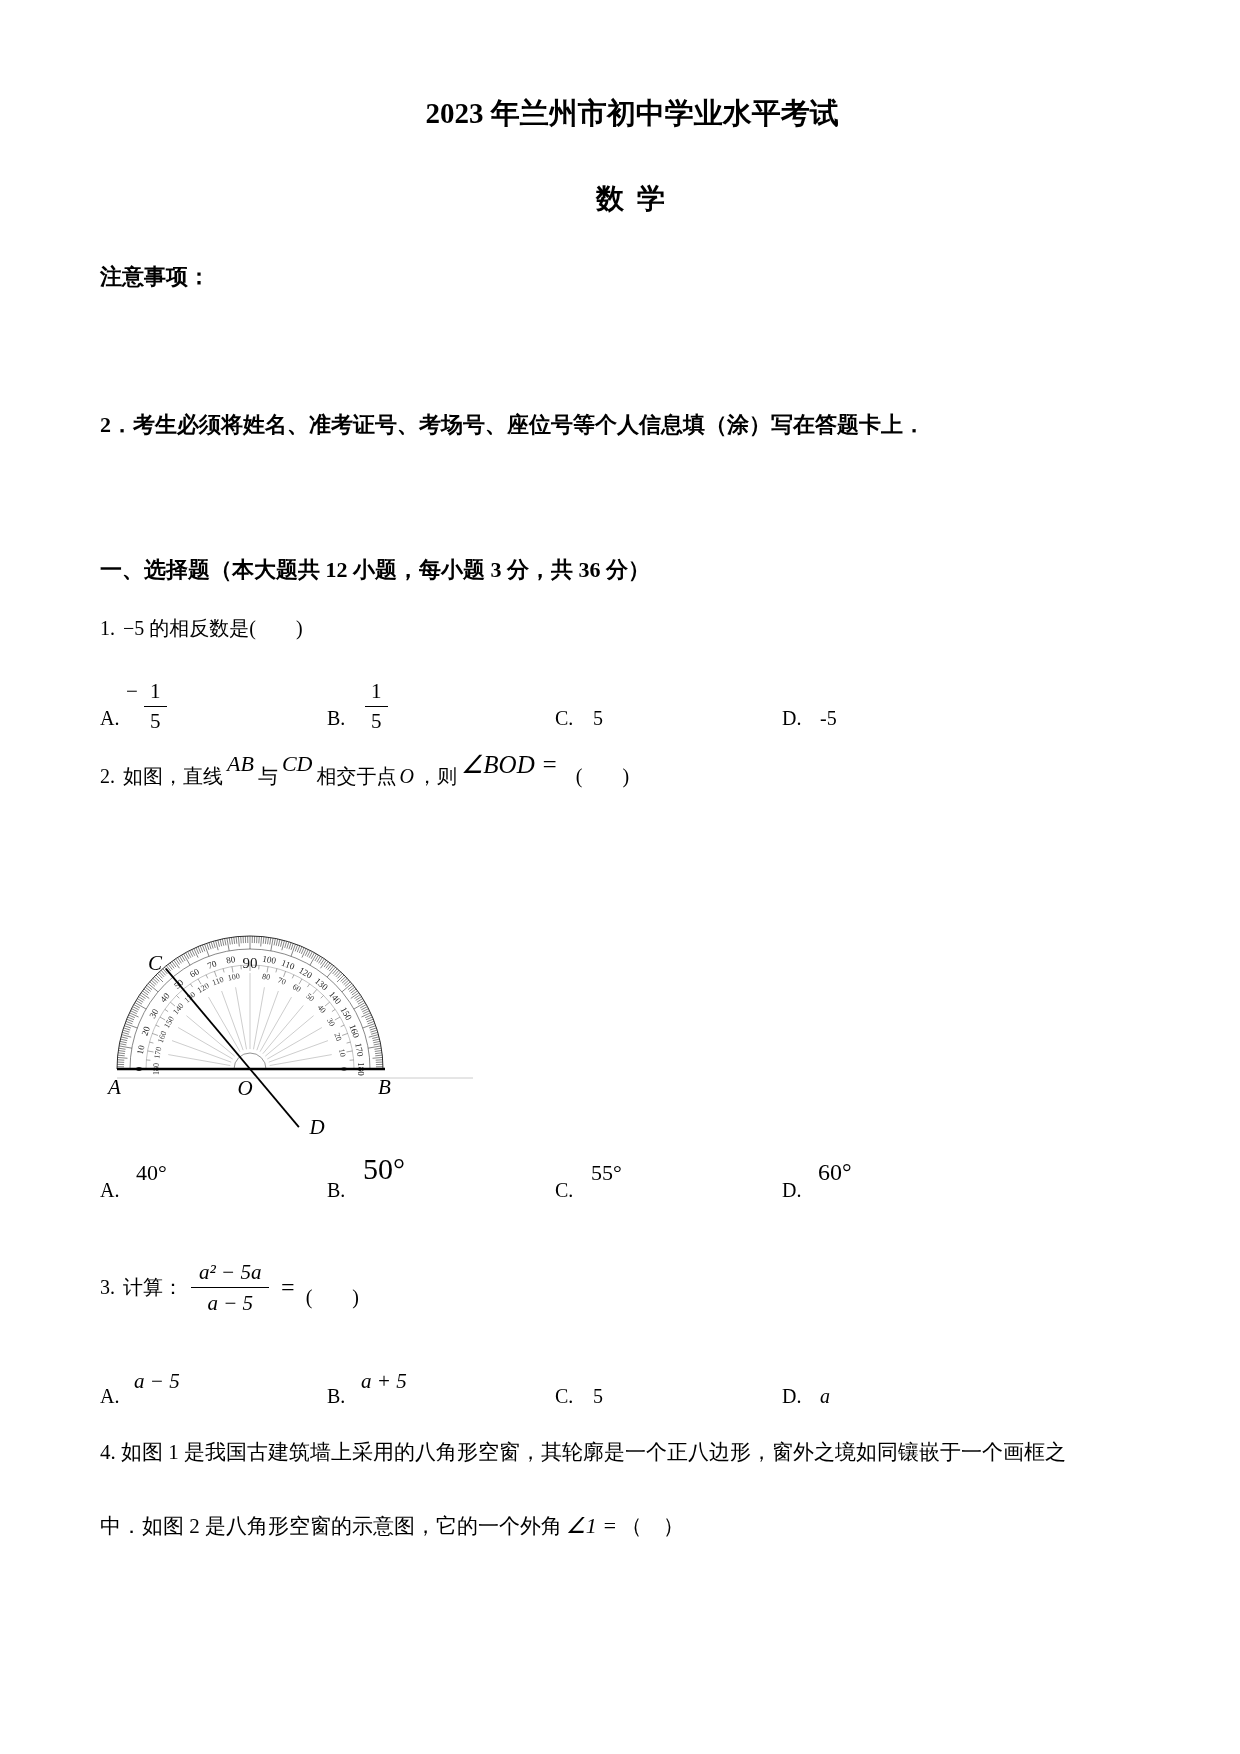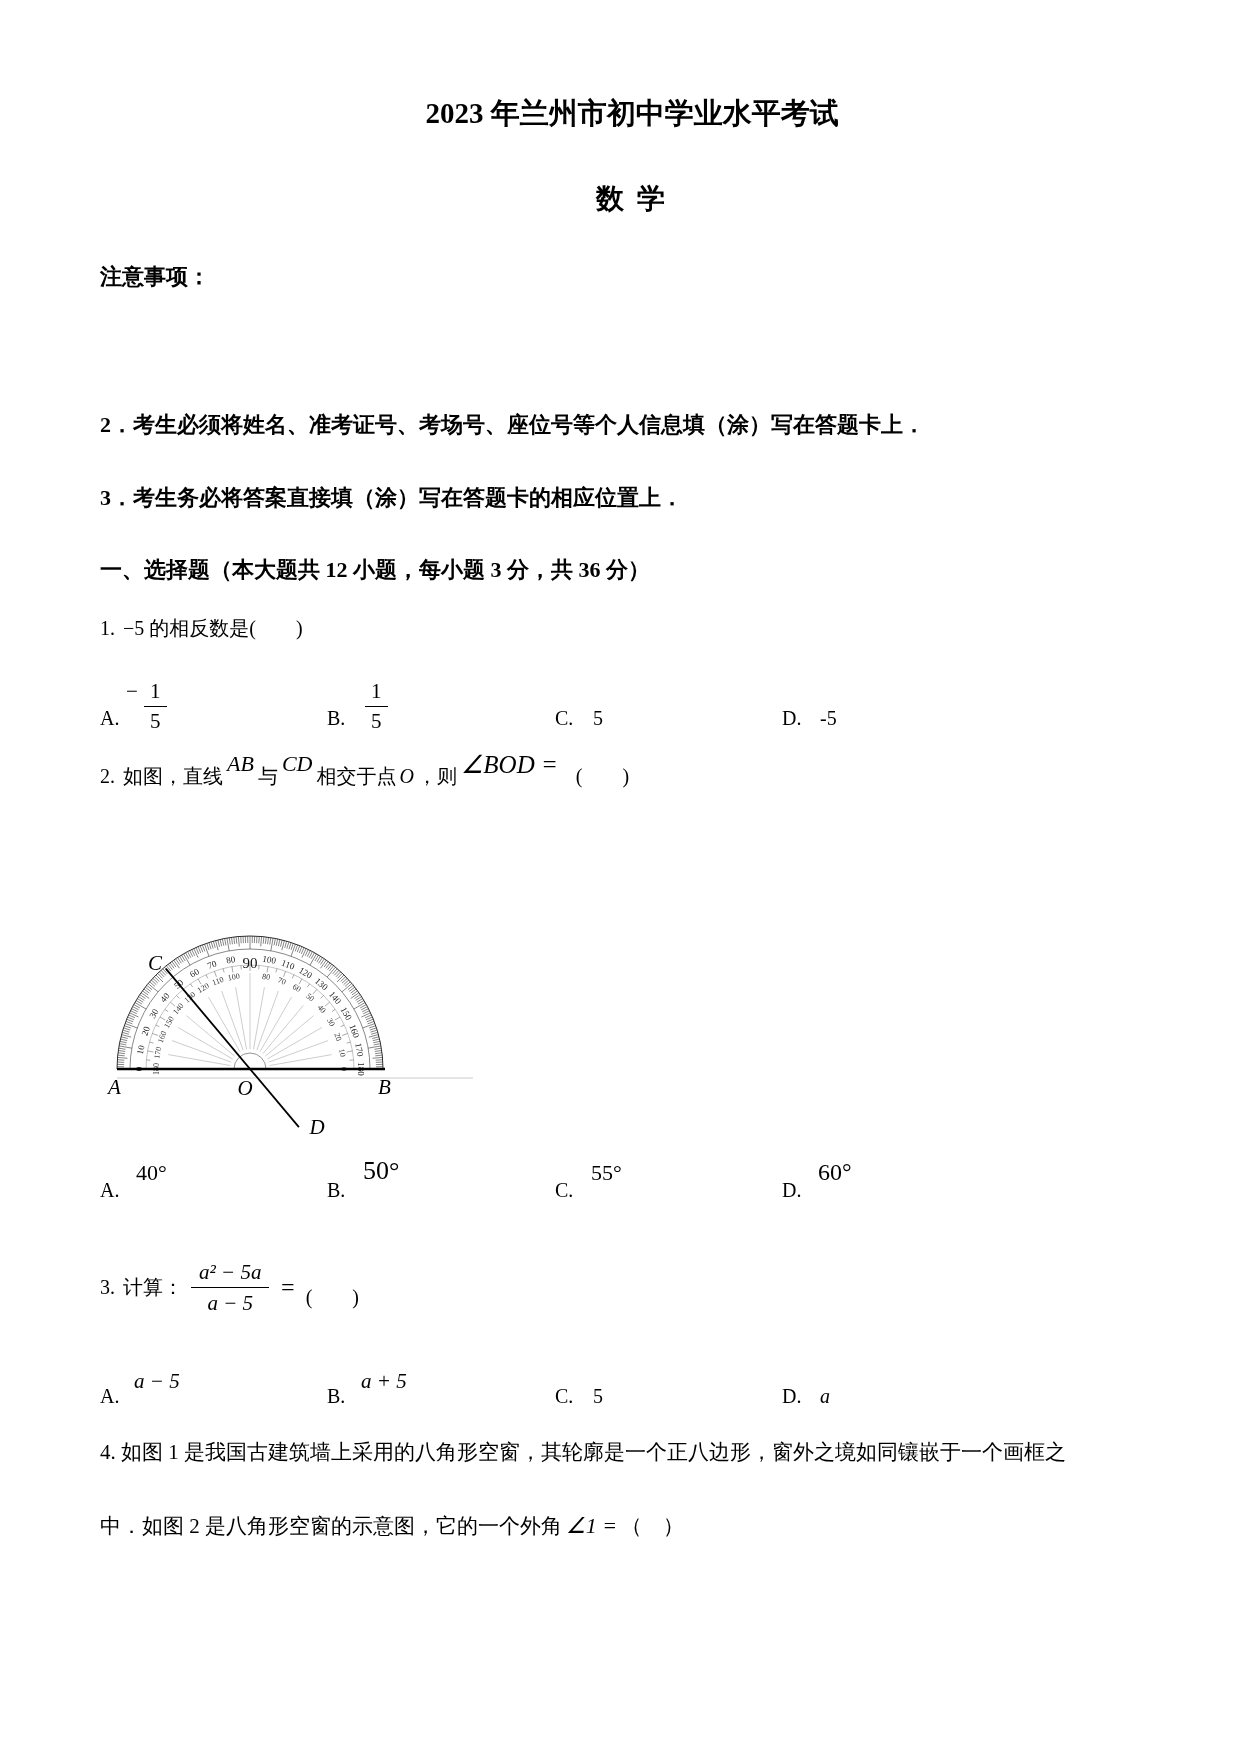--- a/index.html
+++ b/index.html
@@ -37,21 +37,21 @@
   .q3opts{top:1362px;height:50px;}
   .cell{position:absolute;top:0;height:100%;width:220px;}
   .c0{left:0;} .c1{left:227px;} .c2{left:455px;} .c3{left:682px;}
   .olabel{position:absolute;left:0;bottom:4px;font-size:20px;}
   .oval{position:absolute;left:38px;bottom:4px;font-size:20px;}
   .frac{position:absolute;left:44px;bottom:-2px;text-align:center;}
   .frac .fn{display:block;padding:0 6px;border-bottom:1.6px solid #000;font-size:21px;line-height:29px;}
   .frac .fd{display:block;font-size:21px;line-height:29px;}
   .fneg{position:absolute;left:26px;bottom:30px;font-size:21px;}
   .oval2{position:absolute;left:36px;bottom:20px;}
-  .s22{font-size:22px;} .s24{font-size:24px;} .s26{font-size:26px;text-align:center;}
+  .s22{font-size:22px;} .s24{font-size:24px;} .s26{font-size:30px;text-align:center;}
   .ovalr{position:absolute;left:34px;bottom:18px;font-size:21px;font-style:italic;}
   .upright{font-style:normal;}
   .base{bottom:4px;font-size:20px;left:38px;}
   
   .q3stem{top:1250px;left:100px;height:74px;display:flex;align-items:center;font-size:20px;}
   .q3stem .frac2{text-align:center;margin-left:8px;font-style:italic;}
   .q3stem .frac2 .fn{display:block;padding:0 8px;border-bottom:1.6px solid #000;font-size:21px;line-height:30px;}
   .q3stem .frac2 .fd{display:block;font-size:21px;line-height:30px;}
   .q3stem .eq{font-size:24px;margin:0 10px;font-style:italic;}
   .q3stem .pr{position:relative;top:10px;font-size:20px;}
@@ -68,21 +68,20 @@
 </head>
 <body>
 
 <div class="page">
 
   <div class="abs ctr bold title">2023 年兰州市初中学业水平考试</div>
   <div class="abs ctr bold subject">数 学</div>
 
   <div class="abs bold notice-h">注意事项：</div>
   <div class="abs bold n2">2．考生必须将姓名、准考证号、考场号、座位号等个人信息填（涂）写在答题卡上．</div>
-  <div class="abs bold n3">3．考生务必将答案直接填（涂）写在答题卡的相应位置上．</div>
 
   <div class="abs bold section">一、选择题（本大题共 12 小题，每小题 3 分，共 36 分）</div>
 
   <div class="abs stem q1stem">
     <span class="qnum">1.</span><span>−5 的相反数是(　　)</span>
   </div>
   <div class="orow q1opts">
     <div class="cell c0">
       <span class="olabel">A.</span>
       <span class="fneg">−</span>

